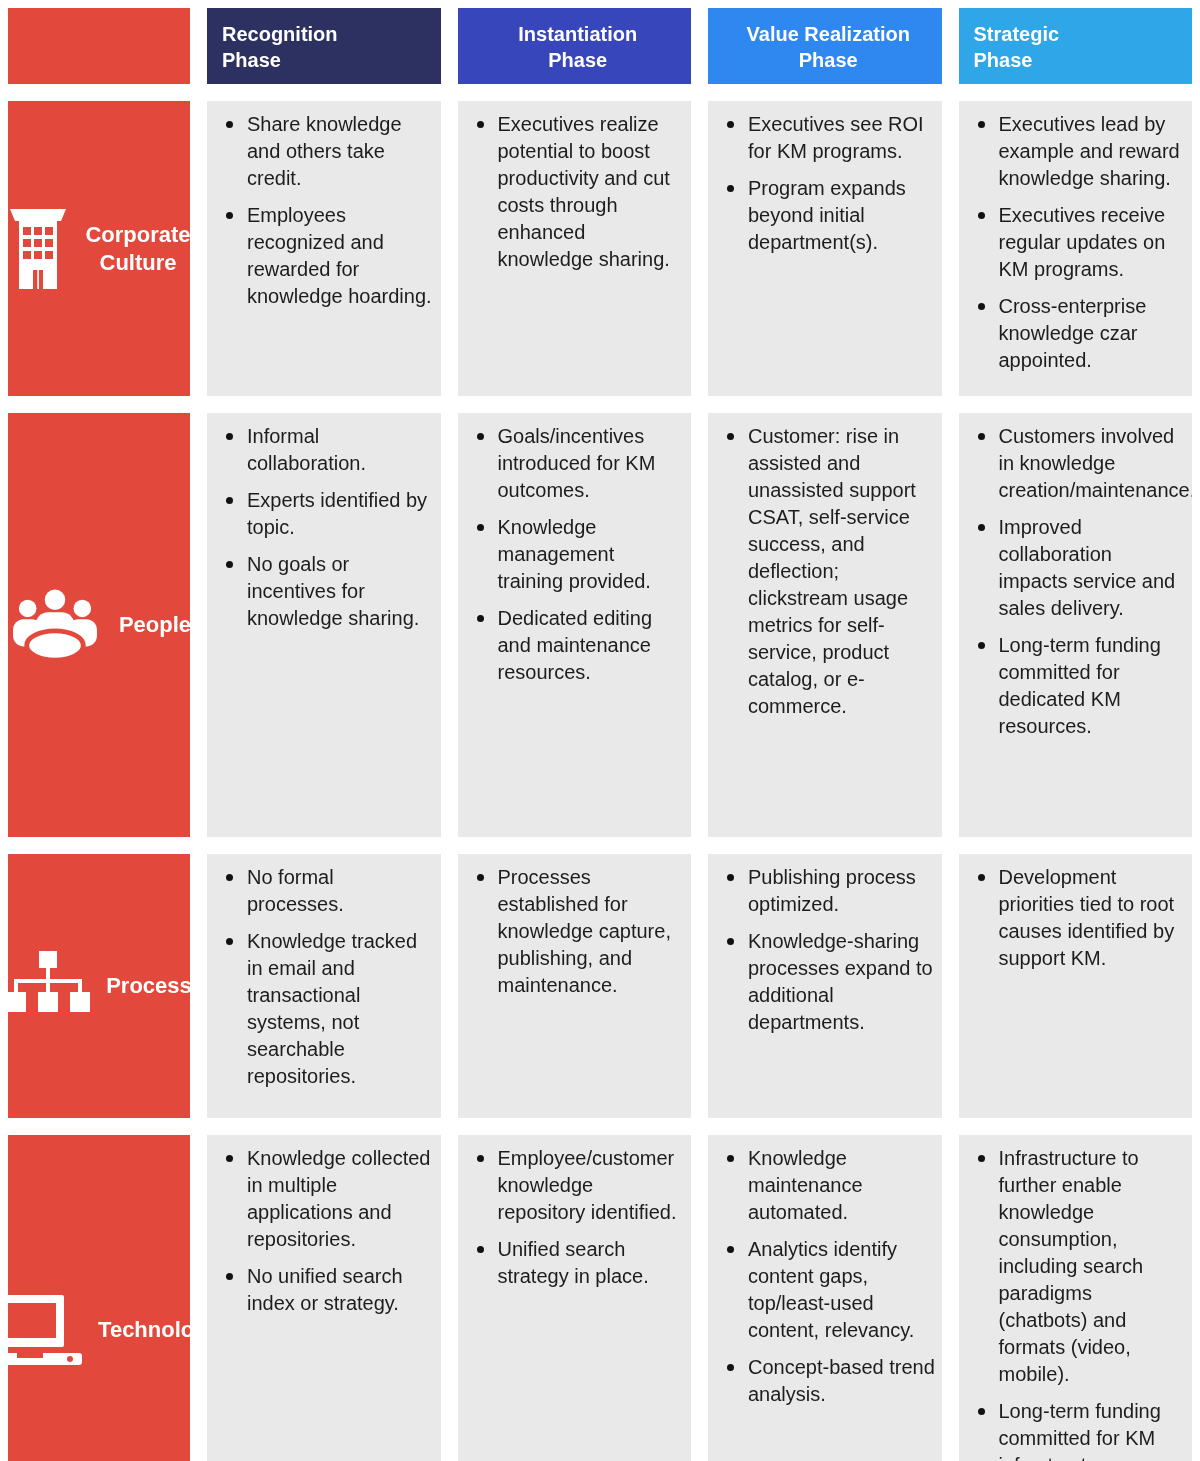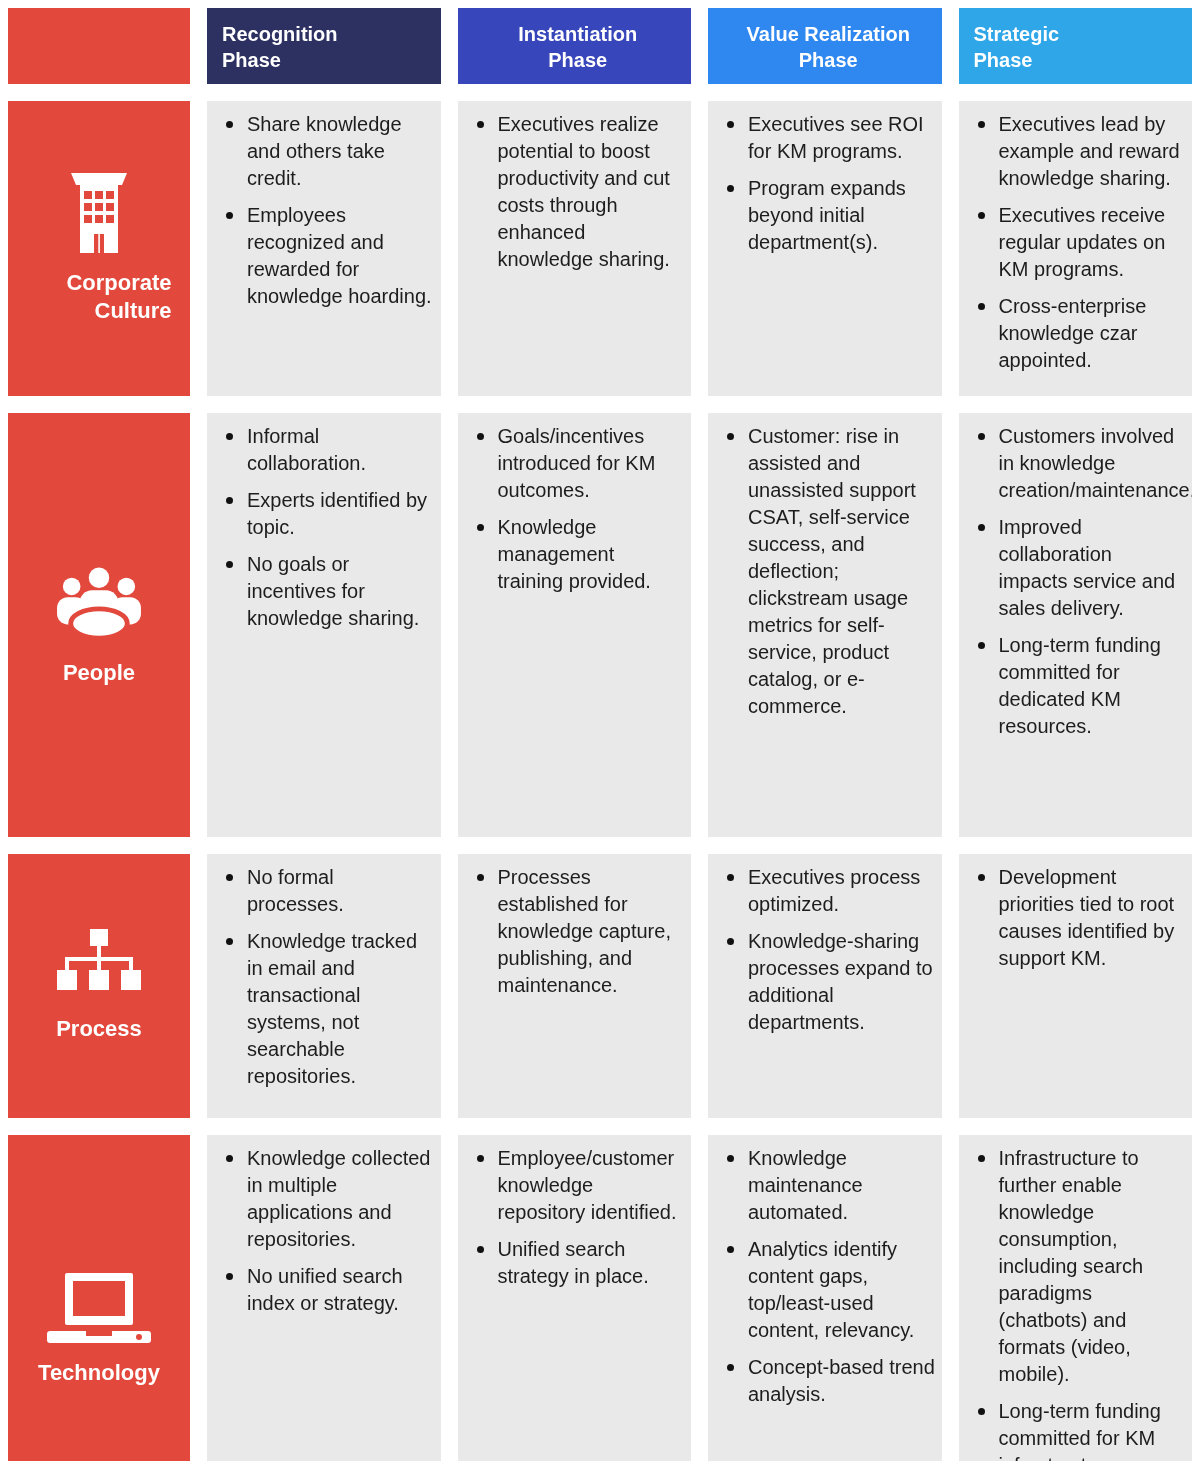--- a/index.html
+++ b/index.html
@@ -18,22 +18,22 @@
   }
   .cell{overflow:hidden;}
   .corner{background:var(--red);}
   .phase-header{
     color:#fff;font-weight:bold;font-size:20px;line-height:26px;
     padding:13px 8px 0 15px;
   }
   .phase-header span{display:block;}
   .dim-header{
     background:var(--red);color:#fff;
-    display:flex;flex-direction:column;align-items:center;justify-content:center;
-    gap:16px;text-align:right;
+    display:flex;flex-direction:row;align-items:center;justify-content:center;
+    gap:16px;text-align:center;
   }
   .dim-label{font-weight:bold;font-size:22px;line-height:28px;max-width:145px;}
   .icon-wrap{display:block;line-height:0;}
   .icon-wrap svg .wht{fill:#fff;}
   .icon-wrap svg .carve{fill:var(--red);}
   .icon-wrap svg .tbl{fill:#fff;stroke:var(--red);stroke-width:5;}
   .body-cell{
     background:var(--cellbg);color:var(--bodytext);
     font-size:20px;line-height:27px;
     padding:10px 2px 8px 12px;
@@ -124,20 +124,21 @@
         <ul>
           <li>Informal collaboration.</li>
           <li>Experts identified by topic.</li>
           <li>No goals or incentives for knowledge sharing.</li>
         </ul>
       </div>
       <div class="cell body-cell">
         <ul>
           <li>Goals/incentives introduced for KM outcomes.</li>
           <li>Knowledge management training provided.</li>
+          <li>Dedicated editing and maintenance resources.</li>
         </ul>
       </div>
       <div class="cell body-cell">
         <ul>
           <li>Customer: rise in assisted and unassisted support CSAT, self-service success, and deflection; clickstream usage metrics for self-service, product catalog, or e-commerce.</li>
         </ul>
       </div>
       <div class="cell body-cell">
         <ul>
           <li>Customers involved in knowledge creation/maintenance.</li>
@@ -164,21 +165,21 @@
           <li>Knowledge tracked in email and transactional systems, not searchable repositories.</li>
         </ul>
       </div>
       <div class="cell body-cell">
         <ul>
           <li>Processes established for knowledge capture, publishing, and maintenance.</li>
         </ul>
       </div>
       <div class="cell body-cell">
         <ul>
-          <li>Executives process optimized.</li>
+          <li>Publishing process optimized.</li>
           <li>Knowledge-sharing processes expand to additional departments.</li>
         </ul>
       </div>
       <div class="cell body-cell">
         <ul>
           <li>Development priorities tied to root causes identified by support KM.</li>
         </ul>
       </div>
       <div class="cell dim-header">
         <span class="icon-wrap"><svg viewBox="0 0 104 70" width="104" height="70">

